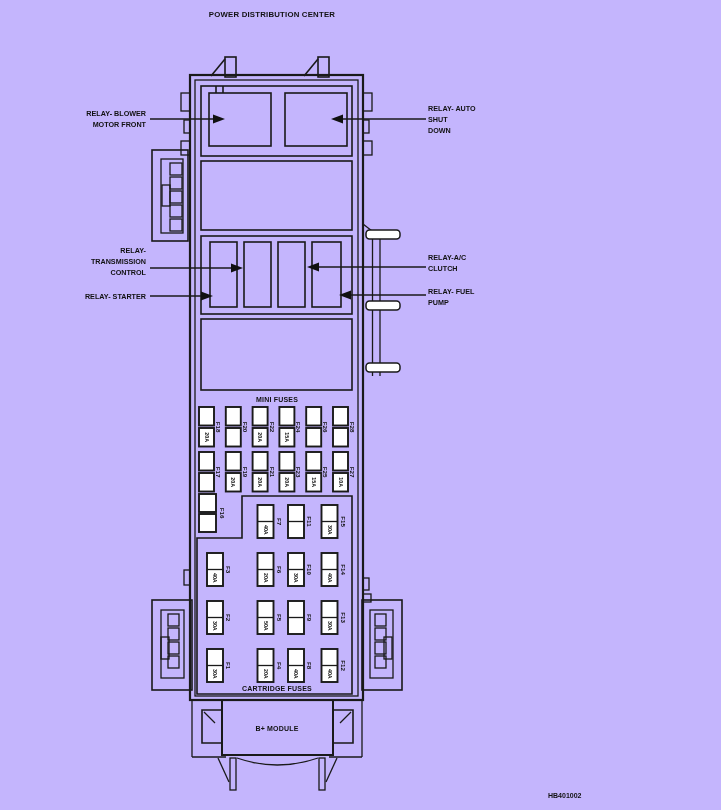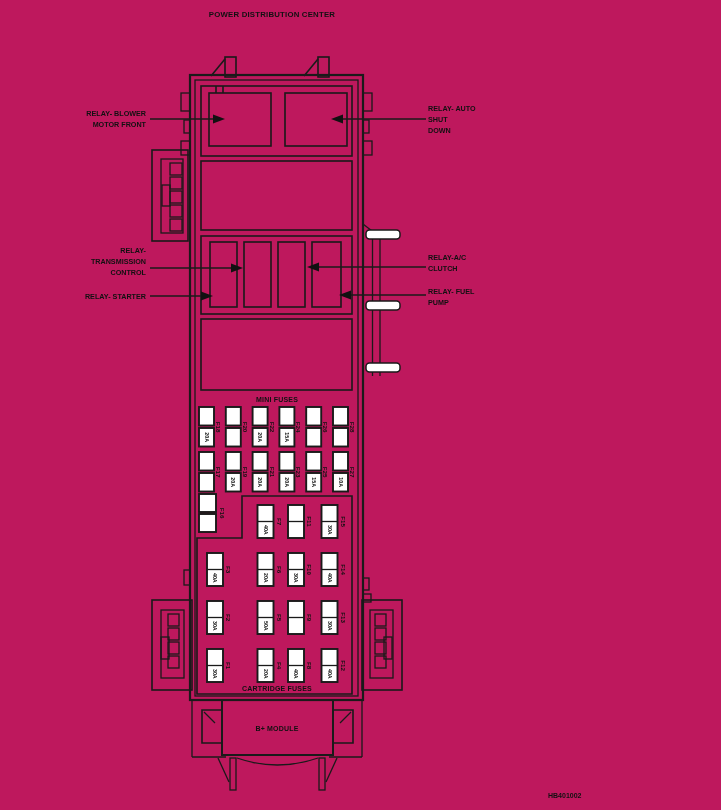--- a/index.html
+++ b/index.html
@@ -1,16 +1,16 @@
 <!DOCTYPE html>
 <html><head>
 <meta charset="utf-8">
 <style>
   html,body{margin:0;padding:0;background:#ffffff;}
-  .page{width:721px;height:810px;position:relative;background:#be185d;overflow:hidden;}
+  .page{width:721px;height:810px;position:relative;background:#c4b5fd;overflow:hidden;}
   svg{display:block;}
   svg *{vector-effect:none;}
   .ln{stroke:#1a1a1a;fill:none;}
   .w22{stroke-width:2.2;}
   .w16{stroke-width:1.6;}
   .w13{stroke-width:1.3;}
   .fz{fill:#fff;stroke:#1a1a1a;stroke-width:1.9;}
   .bar{fill:#fff;stroke:#1a1a1a;stroke-width:1.5;}
   .head{fill:#111;stroke:none;}
   text{font-family:"Liberation Sans","DejaVu Sans",sans-serif;fill:#111;font-weight:bold;}

